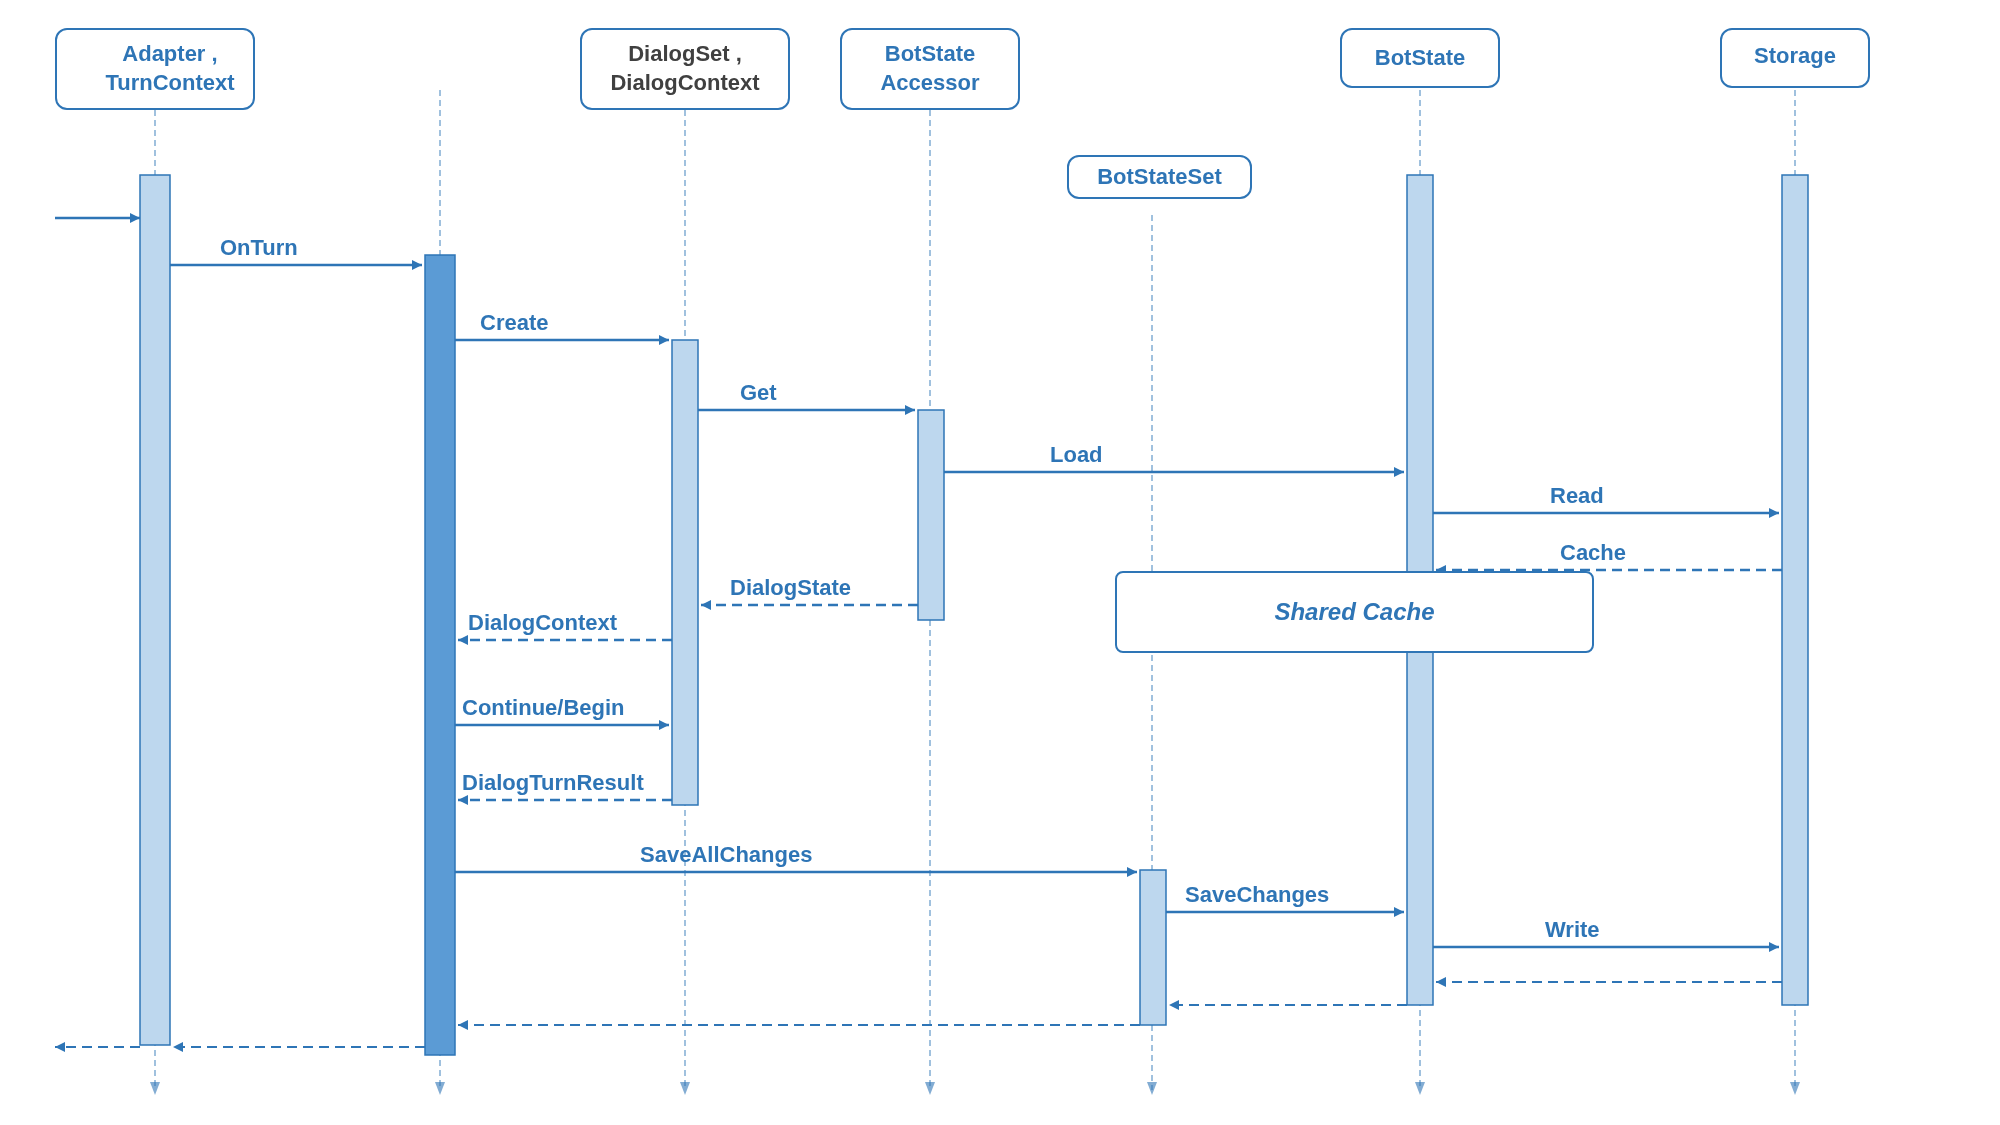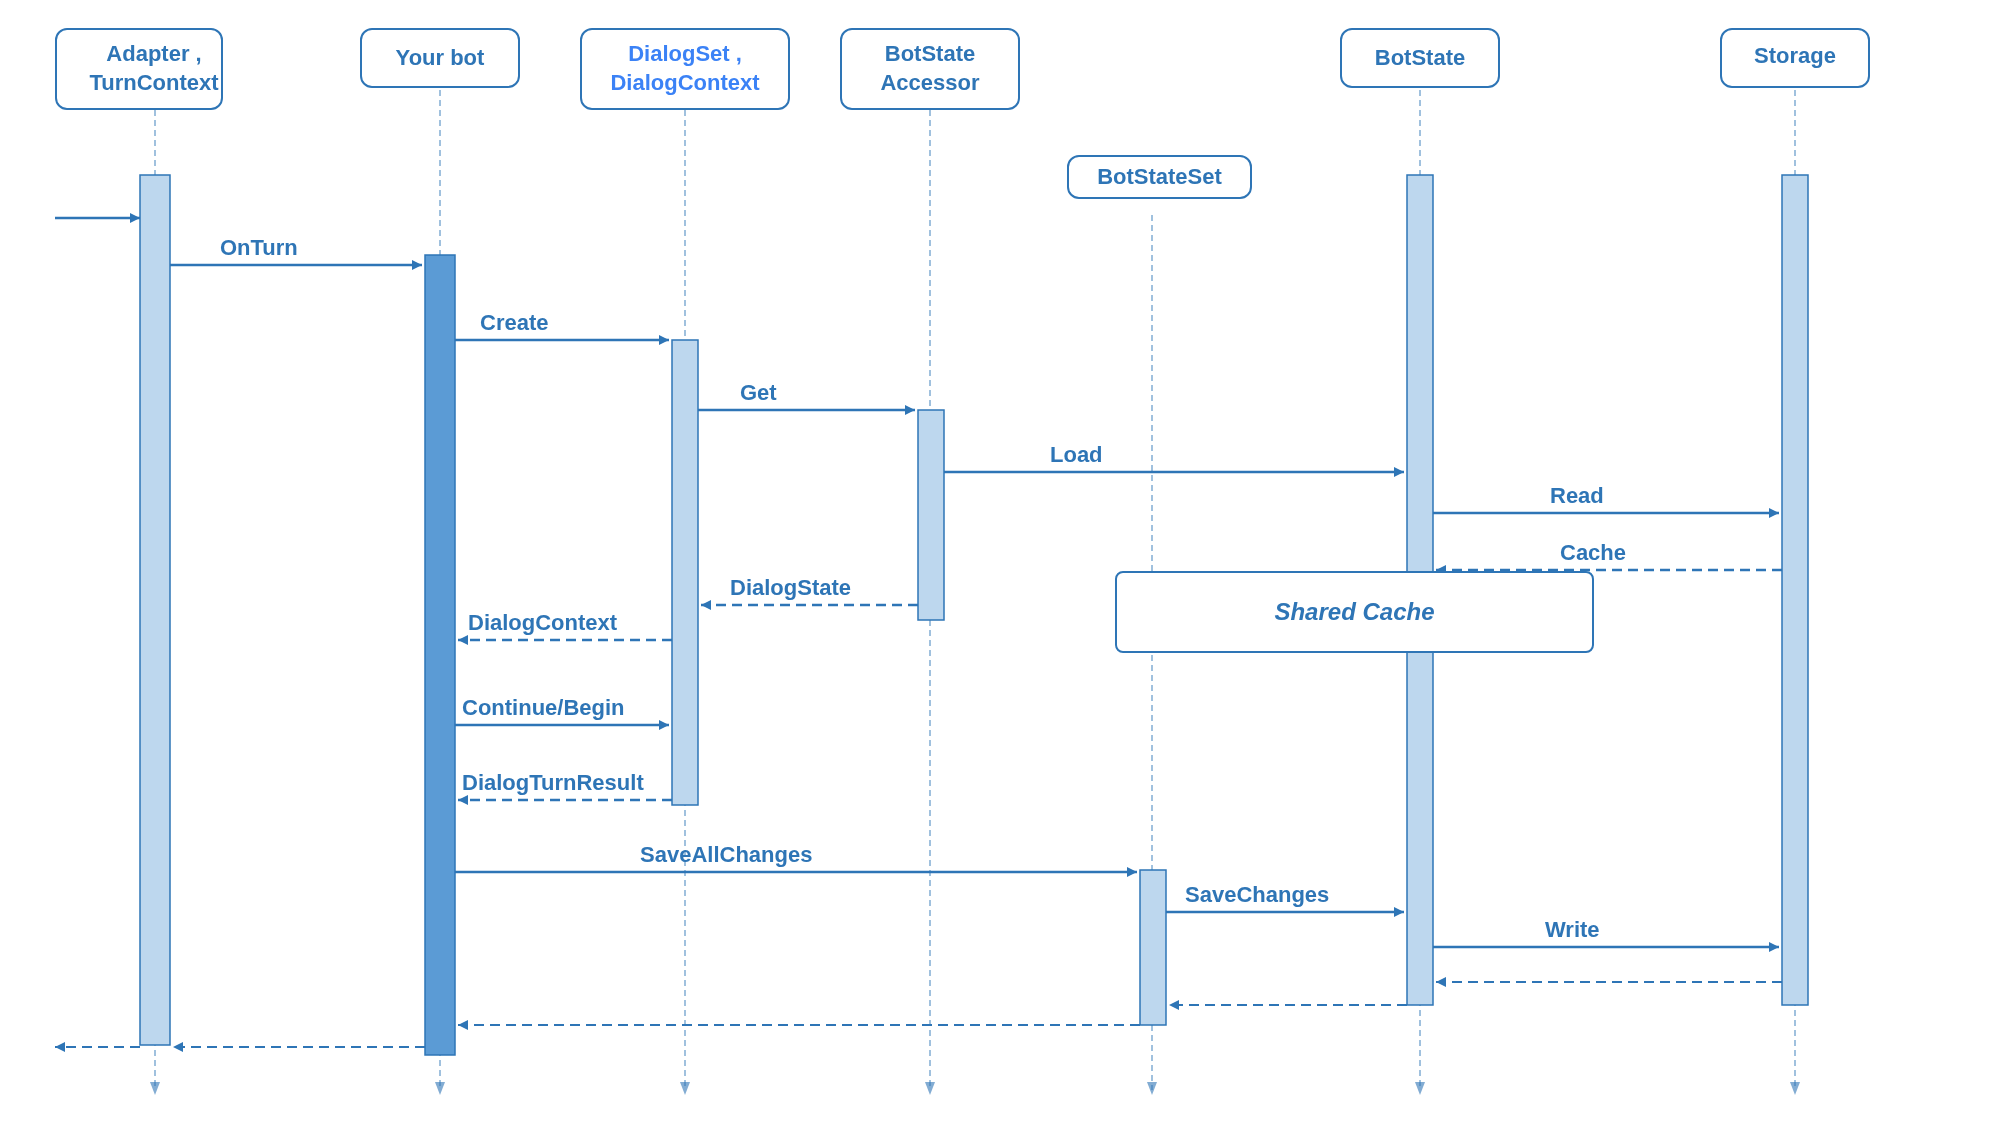--- a/index.html
+++ b/index.html
@@ -154,31 +154,28 @@
     <line x1="1140" y1="1025" x2="458" y2="1025" stroke="#2E75B6" stroke-width="2" stroke-dasharray="10,6"></line>
     <polygon points="458,1025 468,1020 468,1030" fill="#2E75B6"></polygon>
 
     <line x1="425" y1="1047" x2="173" y2="1047" stroke="#2E75B6" stroke-width="2" stroke-dasharray="10,6"></line>
     <polygon points="173,1047 183,1042 183,1052" fill="#2E75B6"></polygon>
 
     <line x1="140" y1="1047" x2="55" y2="1047" stroke="#2E75B6" stroke-width="2" stroke-dasharray="10,6"></line>
     <polygon points="55,1047 65,1042 65,1052" fill="#2E75B6"></polygon>
   </svg>
 
-  <div class="actor-box" style="left:55px; top:28px; width:168px; height:82px; display:flex; align-items:center; justify-content:center;padding-left:48px;">
+  <div class="actor-box" style="left:55px; top:28px; width:200px; height:82px; display:flex; align-items:center; justify-content:center;padding-left:48px;">
     <span style="white-space:pre-line; font-size:22px; font-weight:600; color:#2E75B6;">Adapter ,
 TurnContext</span>
   </div>
 
-  <div class="actor-box" style="left:360px; top:28px; width:160px; height:60px; display:flex; align-items:center; justify-content:center;">
-    <span style="font-size:22px; font-weight:600; color:#2E75B6;">Your bot</span>
-  </div>
 
   <div class="actor-box" style="left:580px; top:28px; width:210px; height:82px; display:flex; align-items:center; justify-content:center;">
-    <span style="white-space:pre-line; font-size:22px; font-weight:600; color:#3b82f6;">DialogSet ,
+    <span style="white-space:pre-line; font-size:22px; font-weight:600; color:#404040;">DialogSet ,
 DialogContext</span>
   </div>
 
   <div class="actor-box" style="left:840px; top:28px; width:180px; height:82px; display:flex; align-items:center; justify-content:center;">
     <span style="white-space:pre-line; font-size:22px; font-weight:600; color:#2E75B6;">BotState
 Accessor</span>
   </div>
 
   <div class="actor-box" style="left:1060px; top:155px; width:185px; height:44px; display:flex; align-items:center; justify-content:center;margin-left:7px;">
     <span style="font-size:22px; font-weight:600; color:#2E75B6;">BotStateSet</span>

